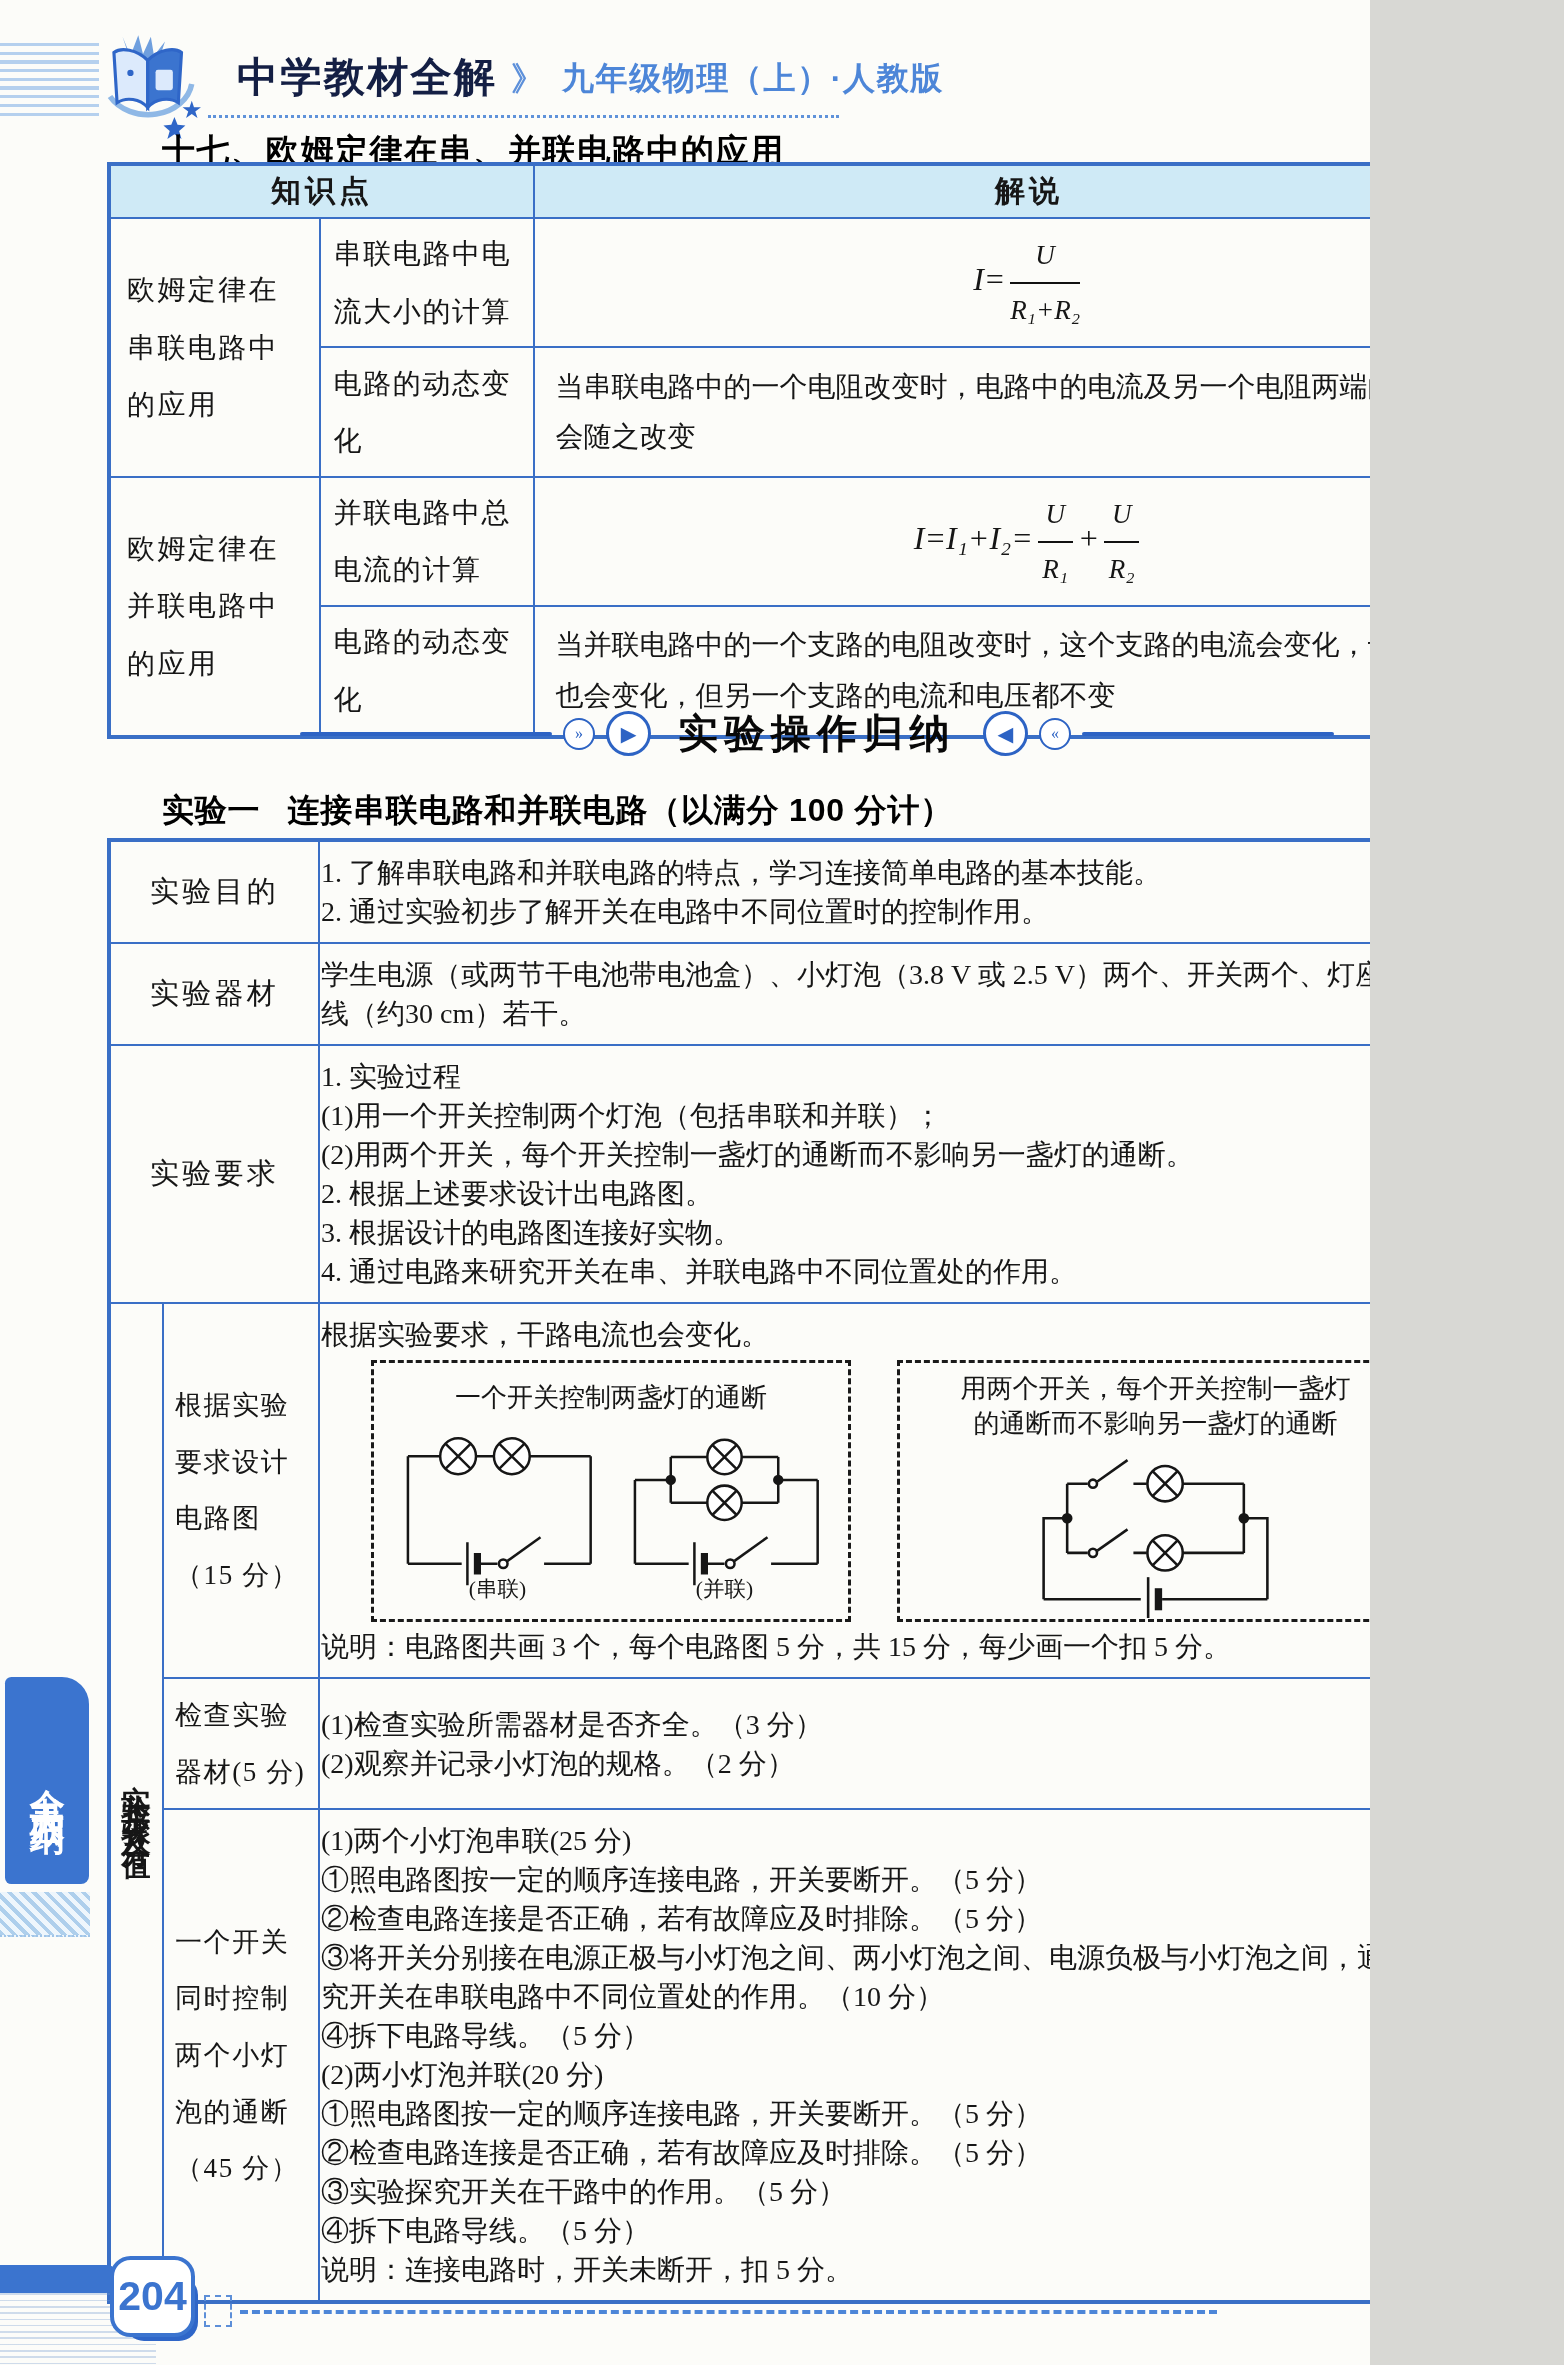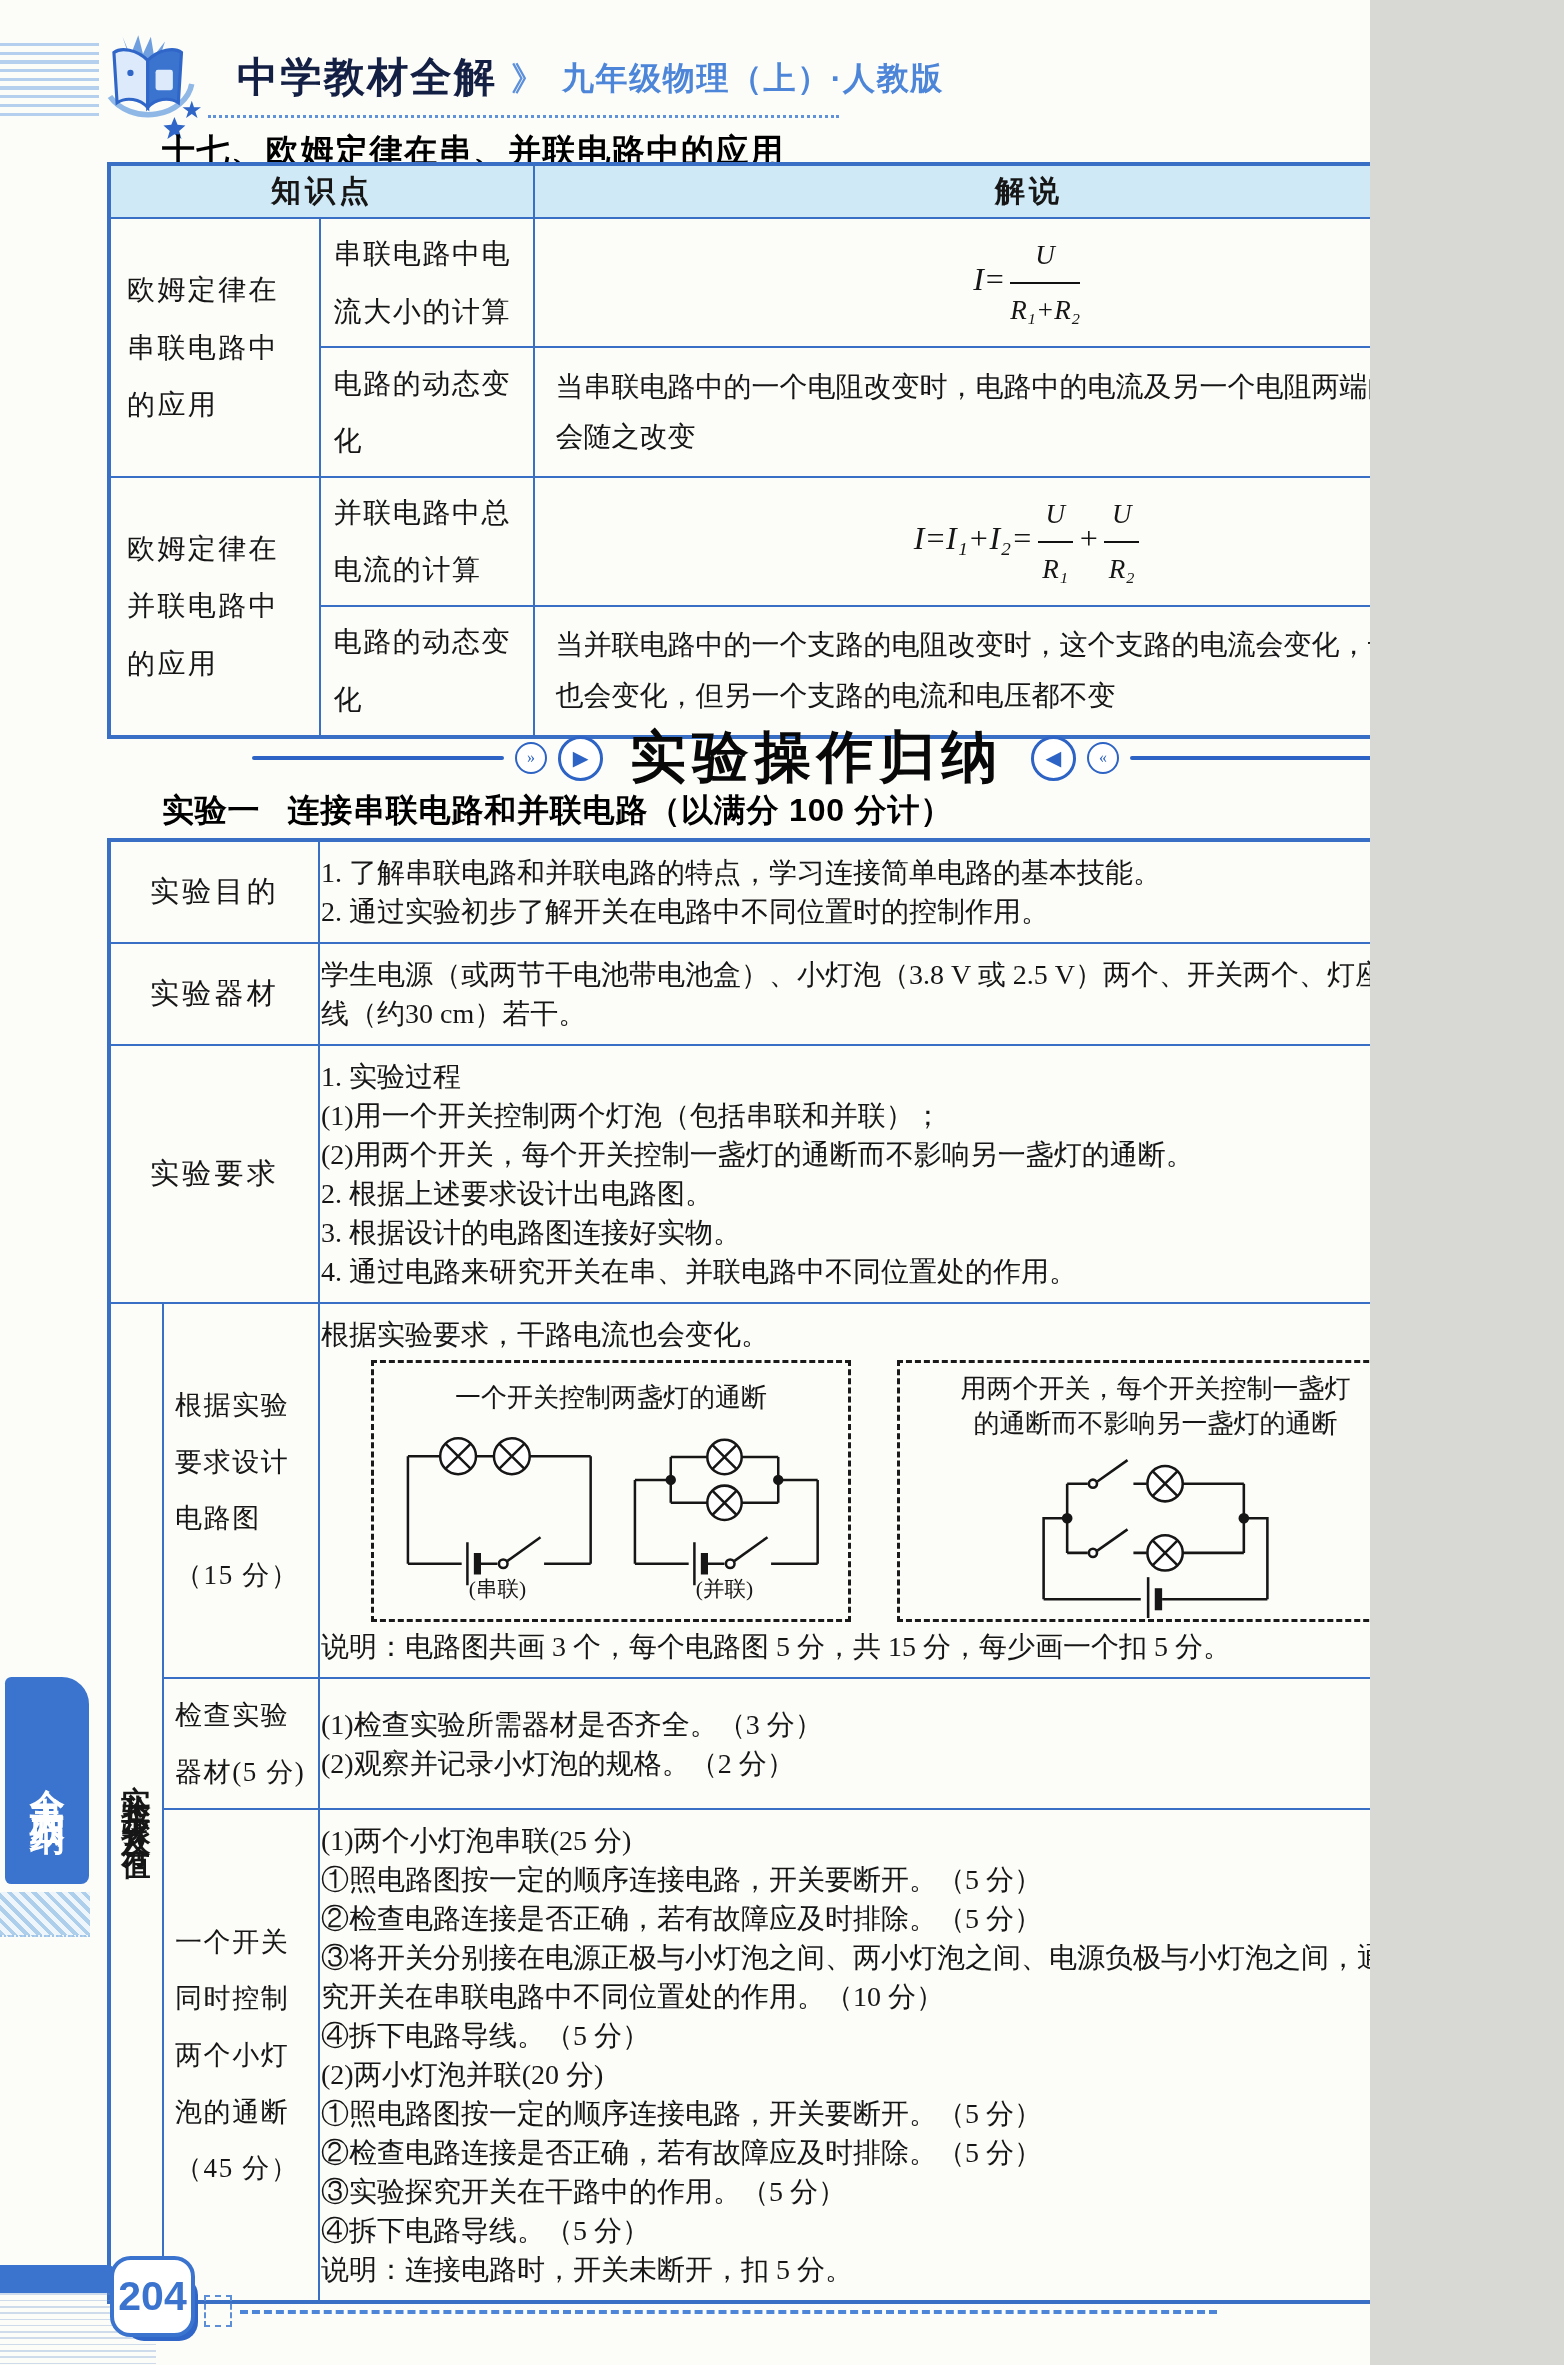--- a/index.html
+++ b/index.html
@@ -40,22 +40,22 @@
   .frac .den{display:block;padding-top:2px;}
 
   
   .banner{position:absolute;left:107px;top:704px;width:1420px;display:flex;align-items:center;
     justify-content:center;gap:11px;}
   .banner-line{width:252px;height:4px;background:#2d63c4;border-radius:2.4px;}
   .circ-icon{display:flex;align-items:center;justify-content:center;border-radius:50%;
     color:#2d63c4;background:#fff;}
   .circ-sm{width:28px;height:28px;border:2.4px solid #2d63c4;font-size:16px;}
   .circ-lg{width:39px;height:39px;border:3.2px solid #2d63c4;font-size:20.5px;}
-  .banner-title{font-family:"Liberation Sans",sans-serif;font-weight:900;font-size:56px;
-    color:#080808;letter-spacing:6.3px;margin:16px 16px;}
+  .banner-title{font-family:"Liberation Sans",sans-serif;font-weight:900;font-size:40px;
+    color:#080808;letter-spacing:6.3px;margin:2px 16px;}
 
   .exp-heading{position:absolute;left:162px;top:789px;font-family:"Liberation Sans",sans-serif;
     font-weight:800;font-size:32px;color:#000;letter-spacing:0.8px;}
   .exp-heading .t{margin-left:27px;}
 
   
   .etable{position:absolute;left:107px;top:838px;width:1420px;border-collapse:collapse;
     table-layout:fixed;border:4px solid #3a6fc6;}
   .etable td{border:2.4px solid #3a6fc6;vertical-align:middle;}
   .et-label{text-align:center;font-size:29px;letter-spacing:3.2px;}

